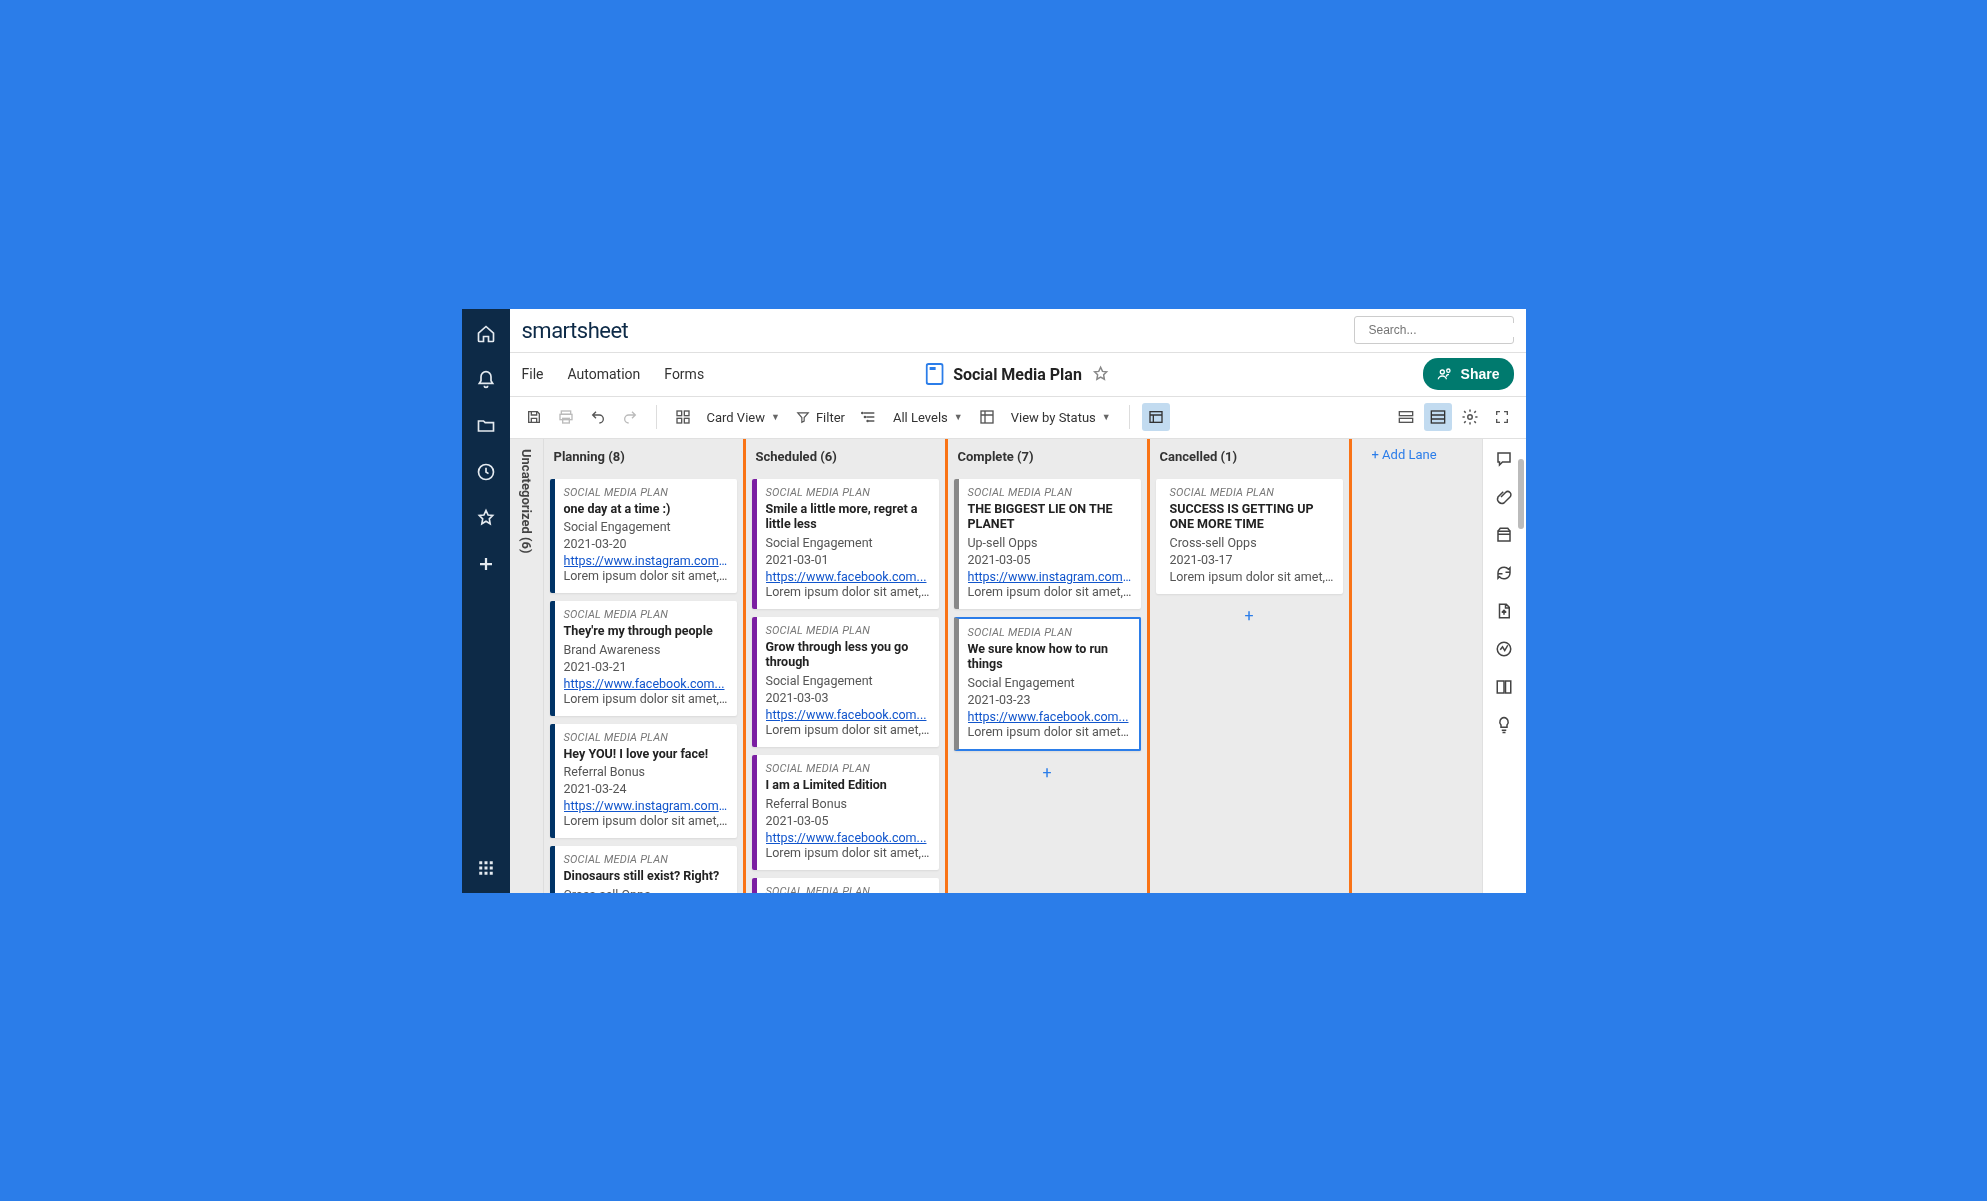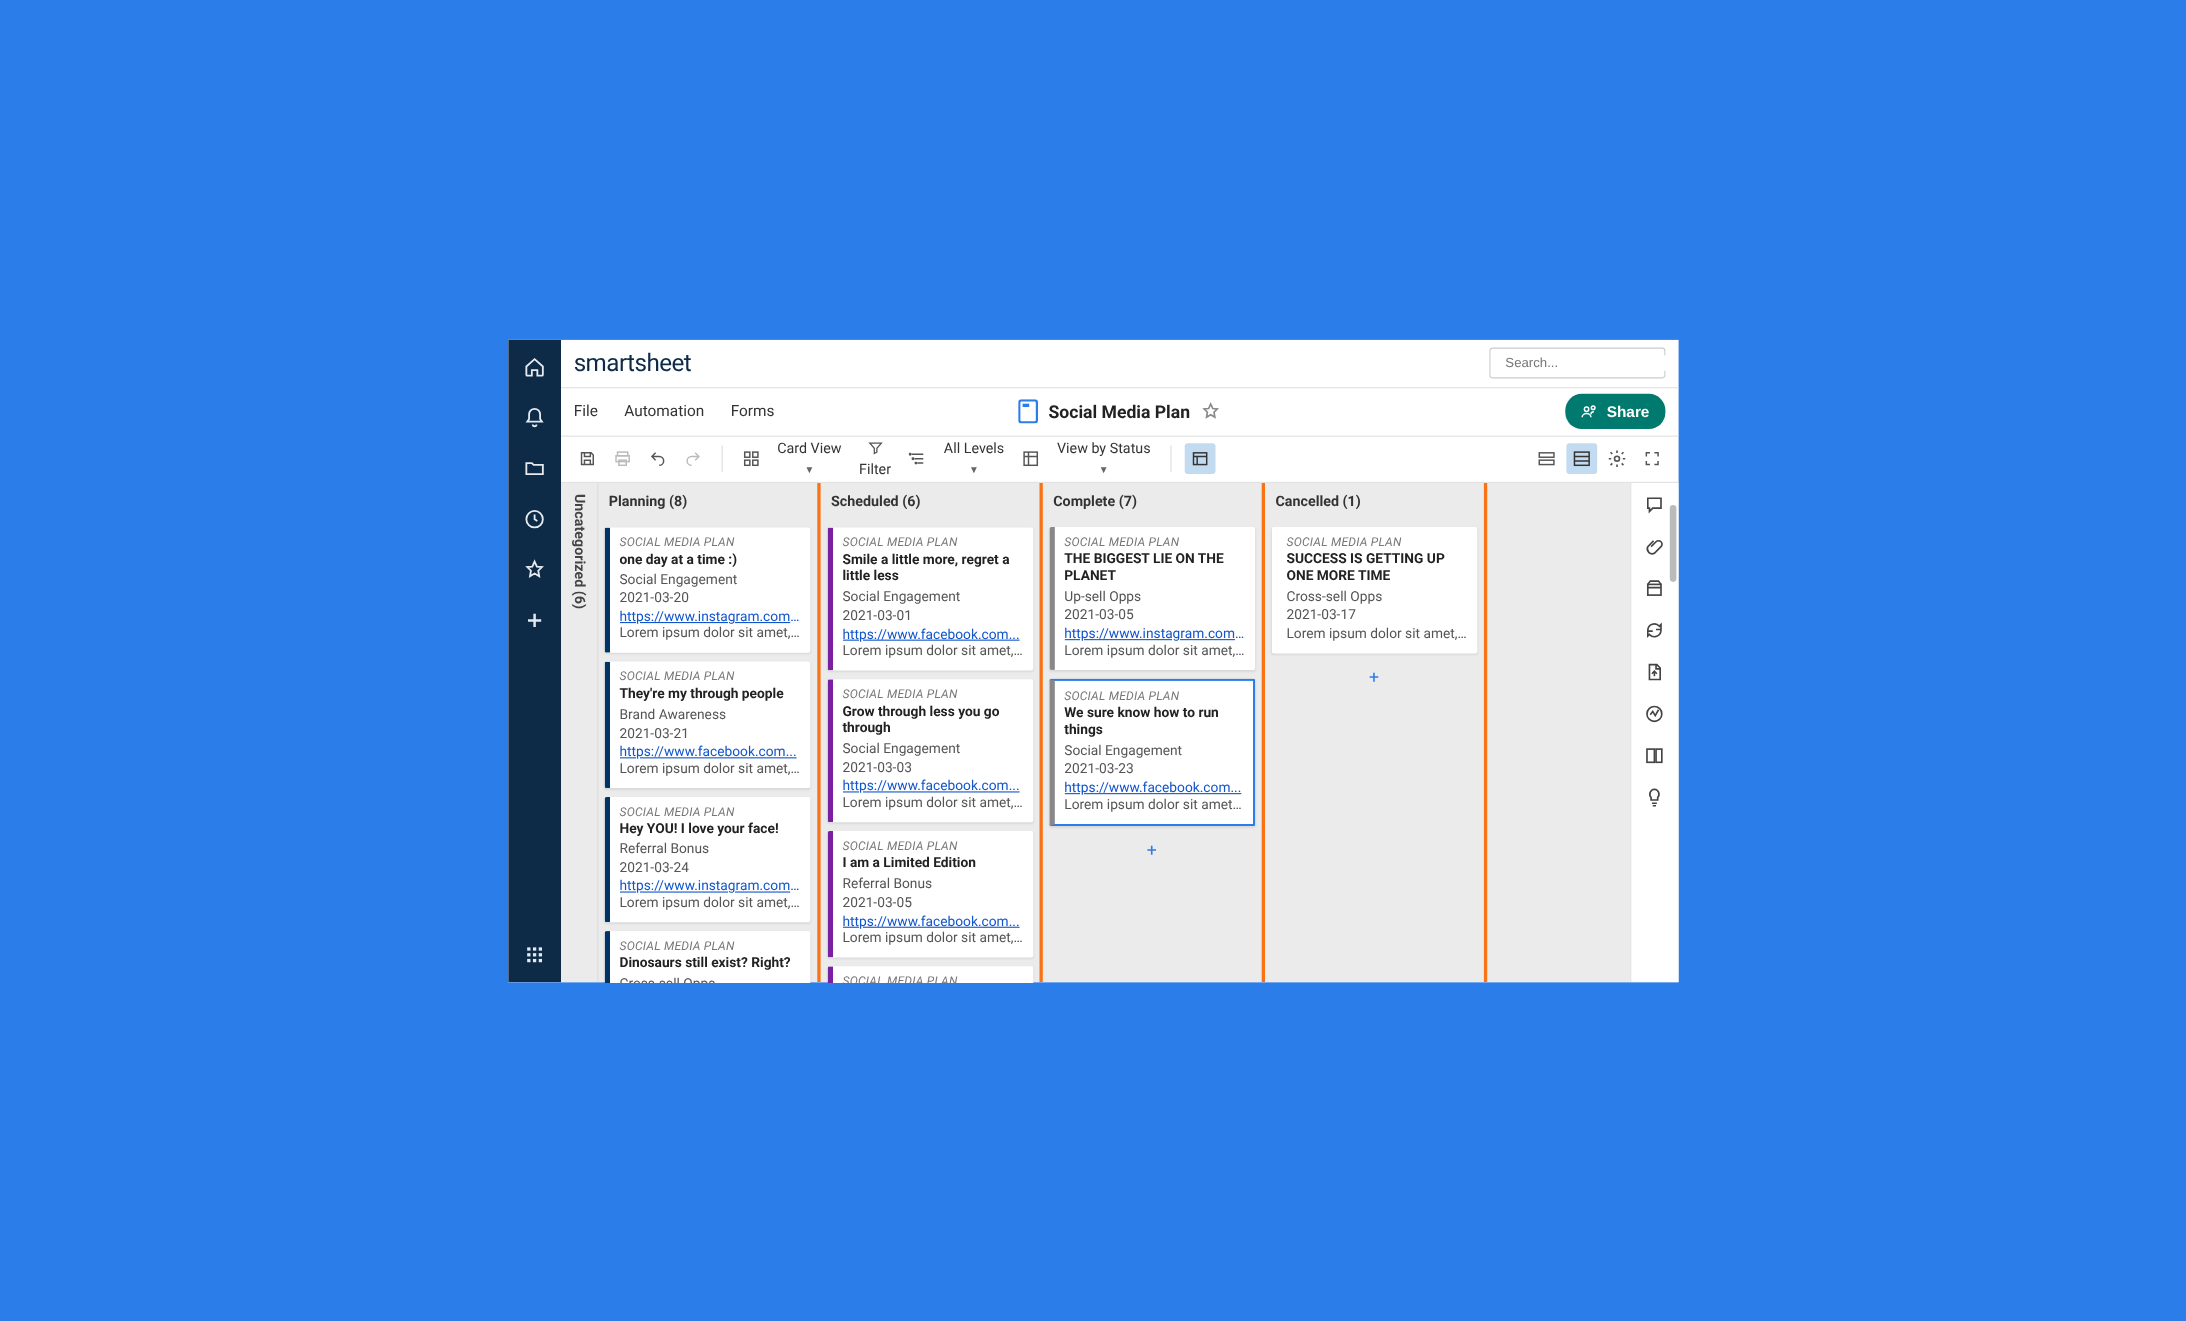--- a/index.html
+++ b/index.html
@@ -17,21 +17,21 @@
 .menubar { height: 44px; display: flex; align-items: center; padding: 0 12px; border-bottom: 1px solid #e0e0e0; position: relative; }
 .menubar .mitem { font-size: 14px; color: #333; margin-right: 24px; cursor: pointer; }
 .doctitle { position: absolute; left: 50%; transform: translateX(-50%); display: flex; align-items: center; gap: 10px; font-size: 16px; font-weight: 700; color: #222; }
 .doctitle .docicon { width: 18px; height: 22px; }
 .sharebtn { margin-left: auto; background: #007a6e; color: #fff; border: none; border-radius: 15px; height: 32px; padding: 0 14px; font-size: 14px; font-weight: 600; display: flex; align-items: center; gap: 8px; cursor: pointer; }
 .toolbar { height: 42px; display: flex; align-items: center; padding: 0 10px; border-bottom: 1px solid #e0e0e0; gap: 4px; }
 .tbtn { width: 28px; height: 28px; display: flex; align-items: center; justify-content: center; color: #555; cursor: pointer; border-radius: 3px; }
 .tbtn.dim { color: #bbb; }
 .tbtn.active { background: #c2dbf0; }
 .tdiv { width: 1px; height: 24px; background: #ddd; margin: 0 8px; }
-.tlabel { font-size: 13px; color: #333; display: flex; align-items: center; gap: 6px; padding: 0 6px; cursor: pointer; flex-direction: column; }
+.tlabel { font-size: 13px; color: #333; display: flex; align-items: center; gap: 6px; padding: 0 6px; cursor: pointer; }
 .tlabel .caret { font-size: 9px; color: #666; }
 .toolbar .grow { flex: 1; }
 .content { flex: 1; display: flex; background: #ebebeb; min-height: 0; overflow: hidden; }
 .uncategorized { width: 34px; background: #ebebeb; border-right: 1px solid #ddd; display: flex; align-items: flex-start; justify-content: center; padding-top: 10px; }
 .uncategorized span { writing-mode: vertical-rl; font-size: 13px; font-weight: 700; color: #444; }
 .lanes { flex: 1; display: flex; overflow-x: auto; overflow-y: hidden; }
 .lane { width: 202px; flex-shrink: 0; display: flex; flex-direction: column; border-right: 3px solid #f97316; }
 .lanehead { height: 36px; padding: 0 10px; display: flex; align-items: center; font-size: 13px; font-weight: 700; color: #333; }
 .lanebody { flex: 1; overflow-y: auto; padding: 4px 6px; display: flex; flex-direction: column; gap: 8px; }
 .card { background: #fff; border-radius: 2px; border-left: 5px solid #888; padding: 7px 9px 8px 9px; font-size: 12.5px; color: #333; box-shadow: 0 1px 2px rgba(0,0,0,0.08); cursor: pointer; }
@@ -335,20 +335,21 @@
                 <div class="plan">SOCIAL MEDIA PLAN</div>
                 <div class="title">SUCCESS IS GETTING UP ONE MORE TIME</div>
                 <div class="line">Cross-sell Opps</div>
                 <div class="line">2021-03-17</div>
                 <div class="line">Lorem ipsum dolor sit amet,...</div>
               </div>
               <div class="addcard">+</div>
             </div>
           </div>
         </div>
+      <div class="addlane">+ Add Lane</div>
       <div class="rightpanel">
         <div class="scrollthumb"></div>
         <div class="ricon">
             <svg width="18" height="18" viewBox="0 0 24 24" fill="none" stroke="currentColor" stroke-width="2">
               <path d="M4 4h16v12H10l-4 4v-4H4z"></path>
             </svg>
           </div>
         <div class="ricon">
             <svg width="18" height="18" viewBox="0 0 24 24" fill="none" stroke="currentColor" stroke-width="2">
               <path d="M8 12l6-6a4 4 0 0 1 6 6l-8 8a6 6 0 0 1-8-8l7-7"></path>

